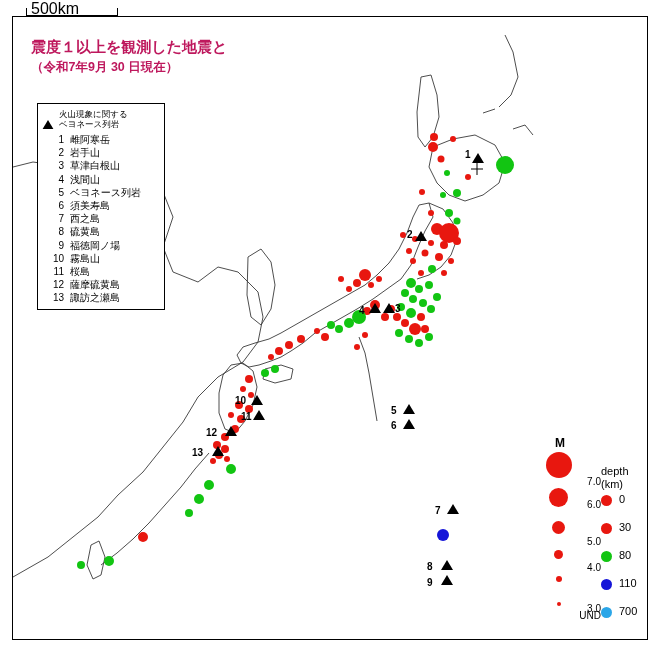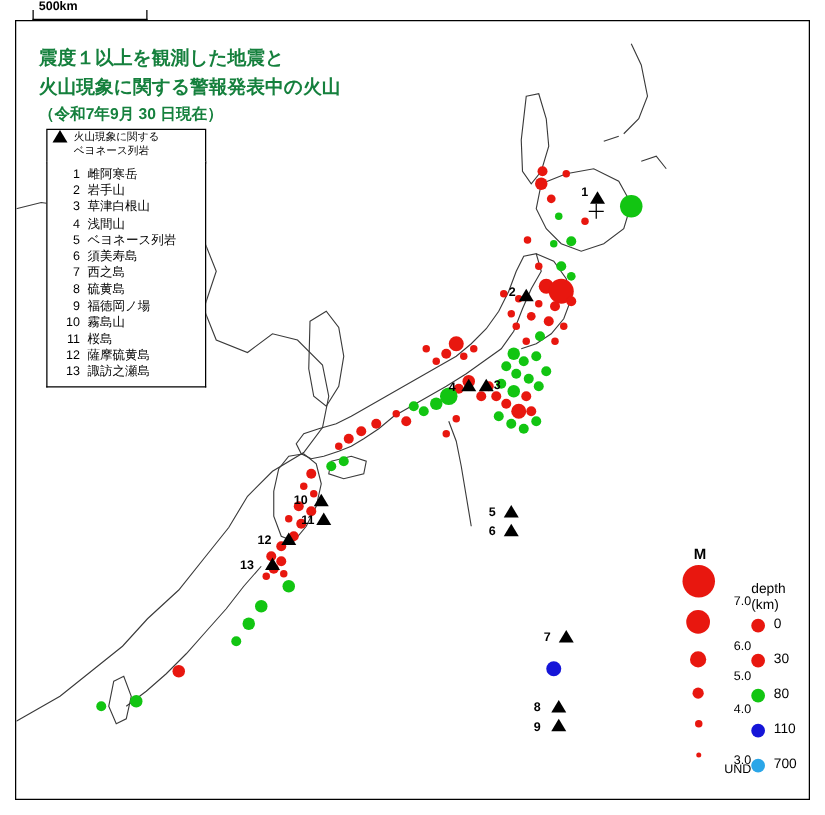--- a/index.html
+++ b/index.html
@@ -20,35 +20,35 @@
   }
   
   #scale-bar{
     position:absolute;left:26px;top:2px;width:92px;height:14px;
   }
   #scale-bar .bar{
     position:absolute;left:0;bottom:0;width:90px;height:7px;
     border-left:1px solid #000;border-right:1px solid #000;border-bottom:1px solid #000;
   }
   #scale-bar .label{
-    position:absolute;left:5px;top:-2px;font-size:10px;color:#000;font-weight:bold;
+    position:absolute;left:5px;top:-2px;font-size:16px;color:#000;
   }
   
   #title-box{
     position:absolute;left:18px;top:18px;width:330px;
-    font-size:15px;font-weight:bold;color:#15803d;line-height:1.55;
+    font-size:15px;font-weight:bold;color:#be185d;line-height:1.55;
   }
   #title-box .sub{
     font-size:12.5px;font-weight:bold;
   }
   
   #volcano-legend{
     position:absolute;left:24px;top:86px;width:118px;height:26px;
     border:1px solid #000;background:#fff;
-    display:flex;align-items:flex-start;gap:5px;padding:0 4px;
+    display:flex;align-items:flex-end;gap:5px;padding:0 4px;
   }
   #volcano-legend .tri{
     width:0;height:0;border-left:6px solid transparent;border-right:6px solid transparent;
     border-bottom:10px solid #000;flex:0 0 auto;
   }
   #volcano-legend .txt{font-size:8.5px;line-height:1.25;color:#000;}
   
   #volcano-list{
     position:absolute;left:24px;top:112px;width:118px;
     border:1px solid #000;border-top:none;background:#fff;
@@ -277,21 +277,20 @@
   <div class="vnum" style="left:422px;top:488px">7</div>
   <div class="vnum" style="left:414px;top:544px">8</div>
   <div class="vnum" style="left:414px;top:560px">9</div>
   <div class="vnum" style="left:222px;top:378px">10</div>
   <div class="vnum" style="left:228px;top:394px">11</div>
   <div class="vnum" style="left:193px;top:410px">12</div>
   <div class="vnum" style="left:179px;top:430px">13</div>
 
   <div id="title-box">
     <div>震度１以上を観測した地震と</div>
-    <div>火山現象に関する警報発表中の火山</div>
     <div class="sub">（令和7年9月 30 日現在）</div>
   </div>
 
   <div id="volcano-legend">
     <div class="tri"></div>
     <div class="txt">
       <div>火山現象に関する</div>
       <div>ベヨネース列岩</div>
     </div>
   </div>
@@ -351,21 +350,21 @@
     </div>
   </div>
 
   <div id="mag-legend">
     <div class="mhead">M</div>
 
     <div class="mdot" style="left:5px;top:16px;width:26px;height:26px;"></div>
     <div class="ment" style="top:40px;">7.0</div>
 
     <div class="mdot" style="left:8px;top:52px;width:19px;height:19px;"></div>
-    <div class="ment" style="top:76px;">6.0</div>
+    <div class="ment" style="top:63px;">6.0</div>
 
     <div class="mdot" style="left:11px;top:85px;width:13px;height:13px;"></div>
     <div class="ment" style="top:100px;">5.0</div>
 
     <div class="mdot" style="left:13px;top:114px;width:9px;height:9px;"></div>
     <div class="ment" style="top:126px;">4.0</div>
 
     <div class="mdot" style="left:14.5px;top:140px;width:6px;height:6px;"></div>
     <div class="ment" style="top:150px;margin-top:17px;">3.0</div>
 

